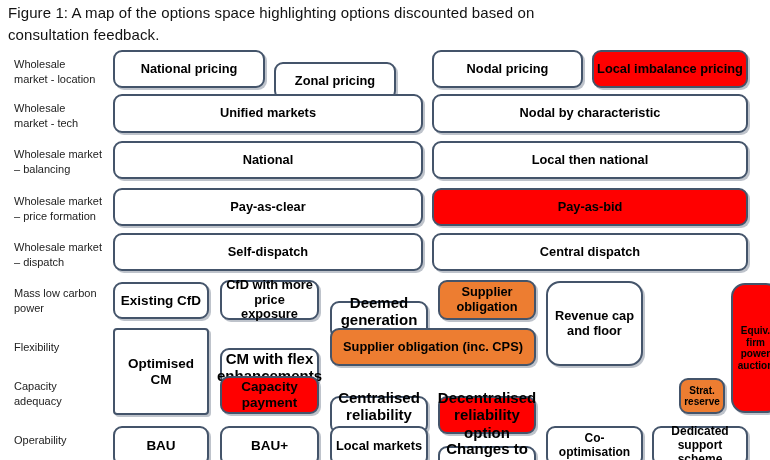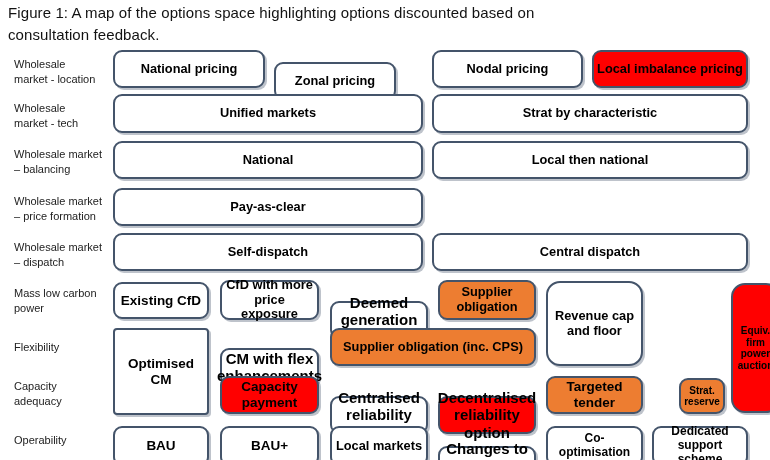--- a/index.html
+++ b/index.html
@@ -57,26 +57,27 @@
   <div class="rowlabel" style="top:379px">Capacity
 adequacy</div>
   <div class="rowlabel" style="top:433px">Operability</div>
 
   <div class="box fs13" style="left:113px;top:50px;width:152px;height:38px">National pricing</div>
   <div class="box fs13" style="left:274px;top:62px;width:122px;height:38px">Zonal pricing</div>
   <div class="box fs13" style="left:432px;top:50px;width:151px;height:38px">Nodal pricing</div>
   <div class="box fs13 red" style="left:592px;top:50px;width:156px;height:38px">Local imbalance pricing</div>
 
   <div class="box fs13" style="left:113px;top:94px;width:310px;height:39px">Unified markets</div>
-  <div class="box fs13" style="left:432px;top:94px;width:316px;height:39px">Strat by characteristic</div>
+  <div class="box fs13" style="left:432px;top:94px;width:316px;height:39px">Nodal by characteristic</div>
 
   <div class="box fs13" style="left:113px;top:141px;width:310px;height:38px">National</div>
   <div class="box fs13" style="left:432px;top:141px;width:316px;height:38px">Local then national</div>
 
   <div class="box fs13" style="left:113px;top:188px;width:310px;height:38px">Pay-as-clear</div>
+  <div class="box fs13 red" style="left:432px;top:188px;width:316px;height:38px">Pay-as-bid</div>
 
   <div class="box fs13" style="left:113px;top:233px;width:310px;height:38px">Self-dispatch</div>
   <div class="box fs13" style="left:432px;top:233px;width:316px;height:38px">Central dispatch</div>
 
   <div class="box fs14" style="left:113px;top:282px;width:96px;height:37px">Existing CfD</div>
   <div class="box fs13" style="left:220px;top:280px;width:99px;height:40px">CfD with more
 price exposure</div>
   <div class="box fs11" style="left:330px;top:281px;width:98px;height:38px">Deemed
 generation CfD</div>
   <div class="box fs13 orange" style="left:438px;top:280px;width:98px;height:40px">Supplier
@@ -93,22 +94,20 @@
   <div class="box fs11" style="left:220px;top:328px;width:99px;height:38px">CM with flex
 enhancements</div>
   <div class="box fs13 orange" style="left:330px;top:328px;width:206px;height:38px">Supplier obligation (inc. CPS)</div>
 
   <div class="box fs14 red" style="left:220px;top:376px;width:99px;height:38px">Capacity
 payment</div>
   <div class="box fs11" style="left:330px;top:376px;width:98px;height:38px">Centralised
 reliability option</div>
   <div class="box fs11 red" style="left:438px;top:376px;width:98px;height:38px">Decentralised
 reliability option</div>
-  <div class="box fs14 orange" style="left:546px;top:376px;width:97px;height:38px">Targeted
-tender</div>
   <div class="box fs10 orange" style="left:648px;top:378px;width:46px;height:36px">Strat.
 reserve</div>
 
   <div class="box fs14" style="left:113px;top:426px;width:96px;height:40px">BAU</div>
   <div class="box fs14" style="left:220px;top:426px;width:99px;height:40px">BAU+</div>
   <div class="box fs13" style="left:330px;top:426px;width:98px;height:40px">Local markets</div>
   <div class="box fs11" style="left:438px;top:426px;width:98px;height:40px">Changes to
 CfD/CM design</div>
   <div class="box fs12" style="left:546px;top:426px;width:97px;height:40px">Co-optimisation</div>
   <div class="box fs12" style="left:652px;top:426px;width:96px;height:40px">Dedicated

